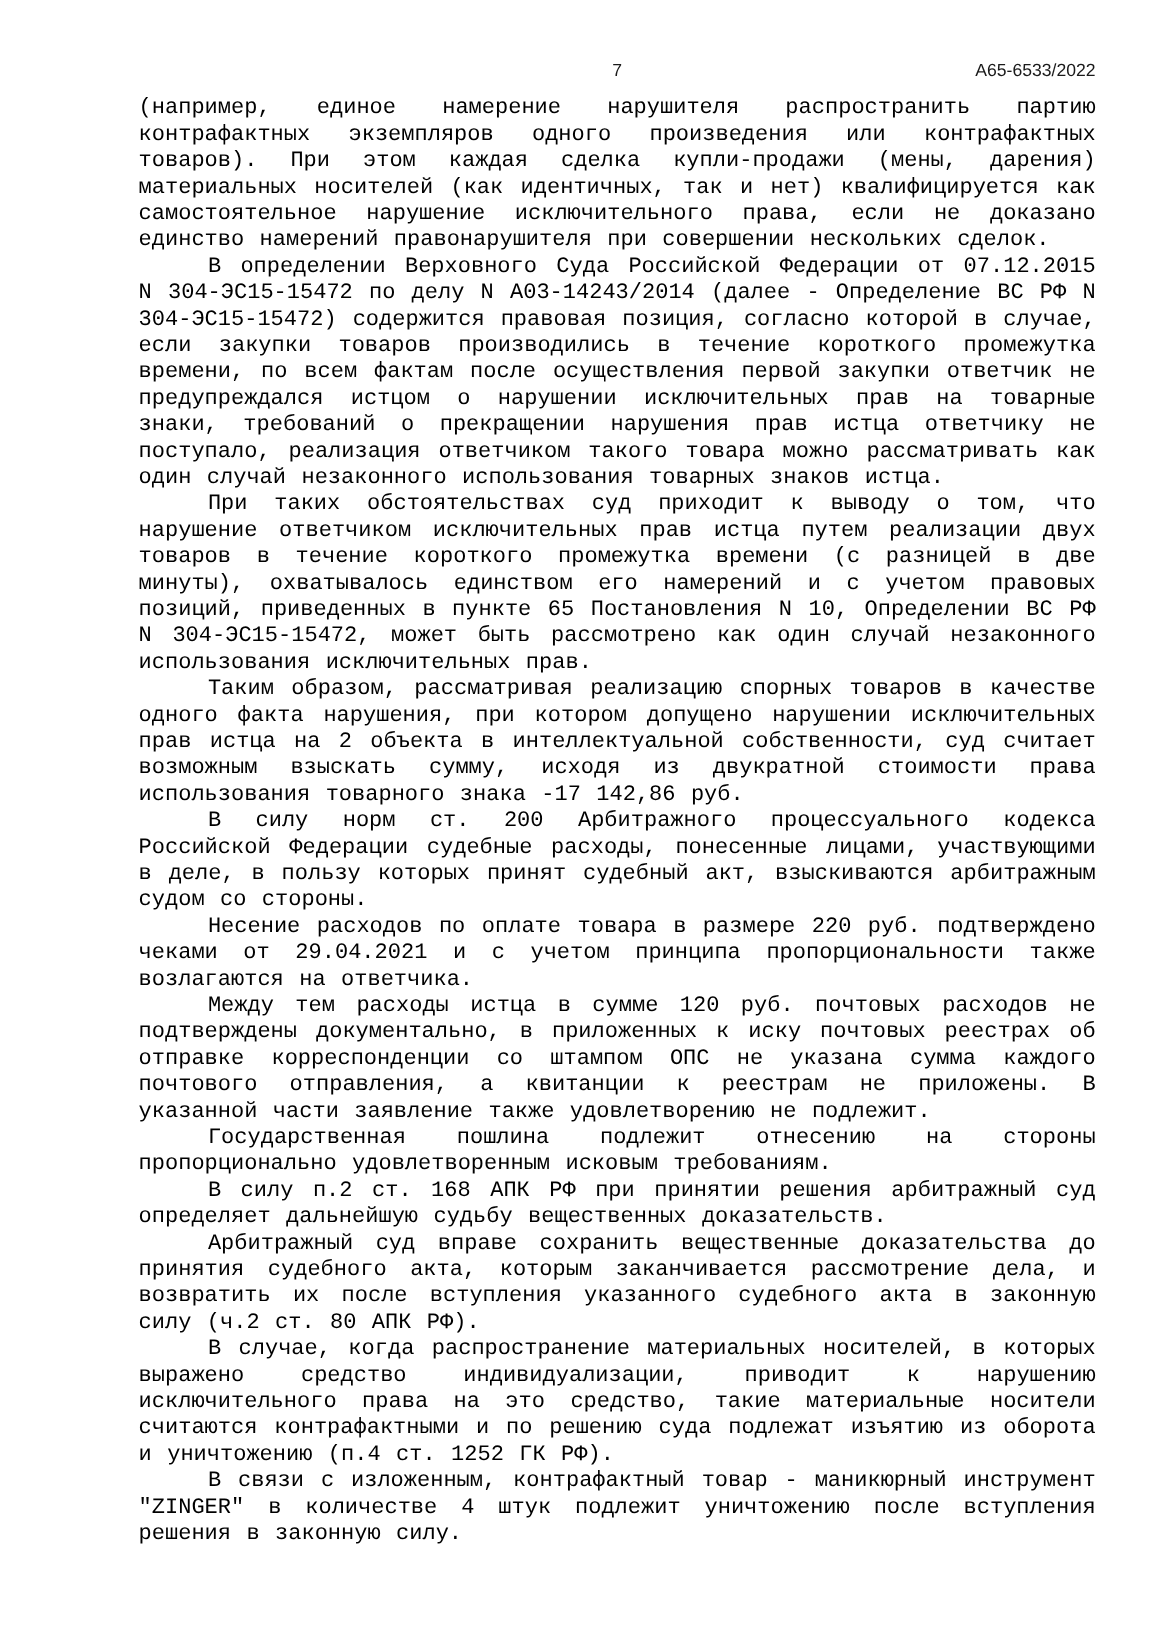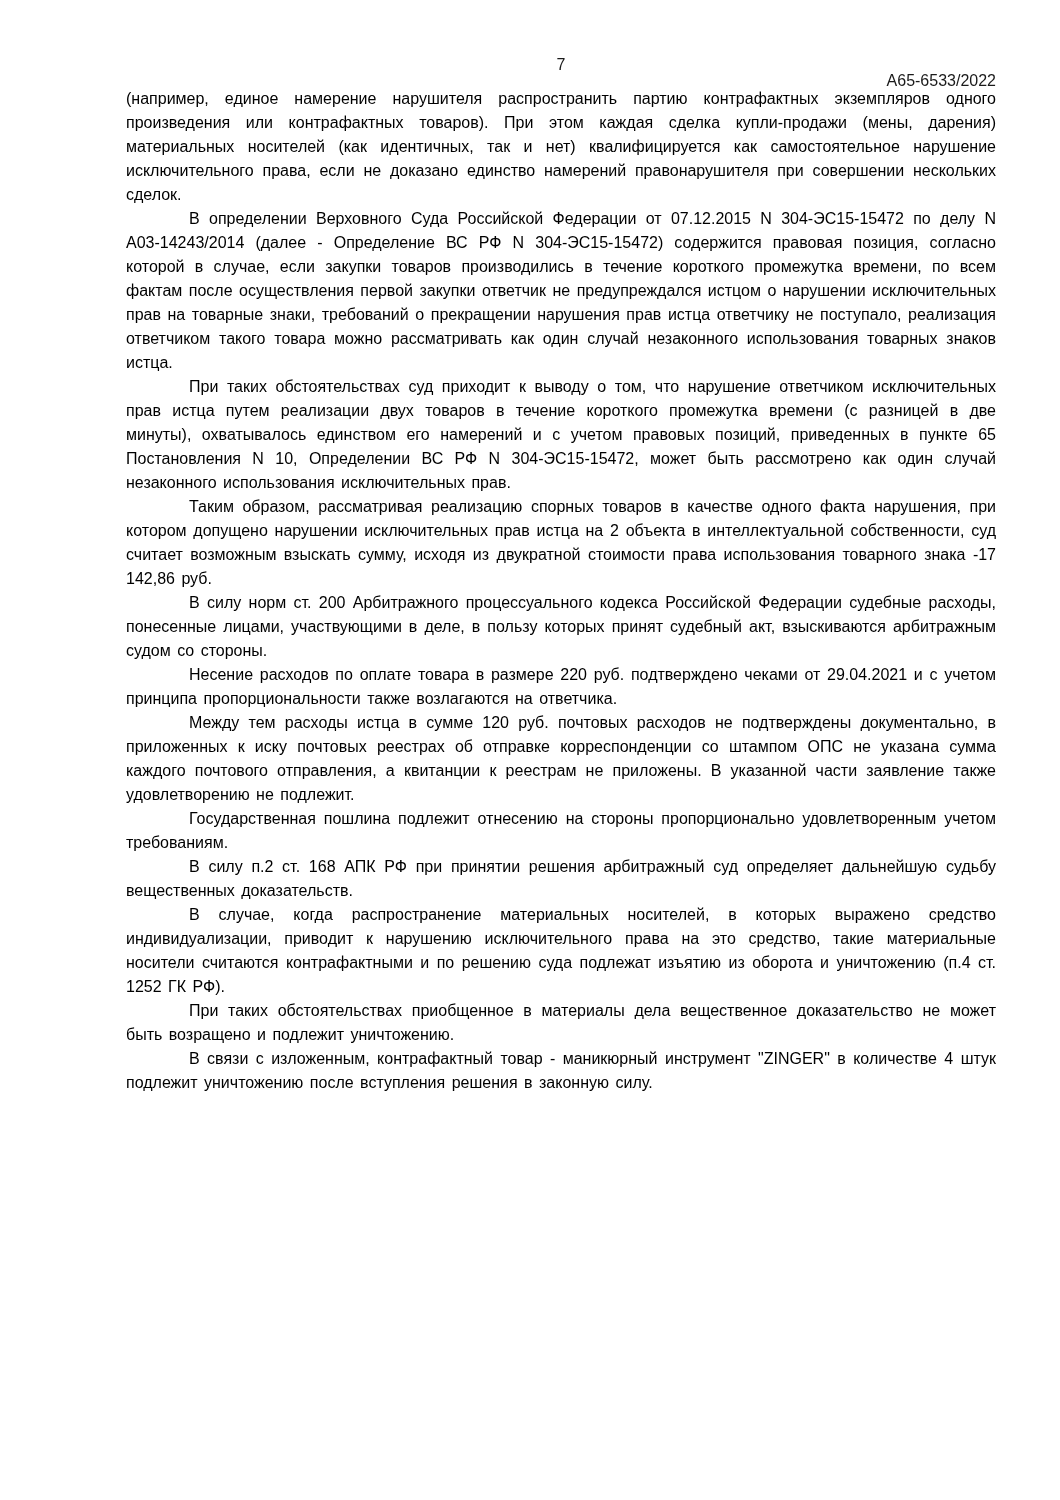--- a/index.html
+++ b/index.html
@@ -29,25 +29,24 @@
   .page-number {
     position: absolute;
     left: 0;
     right: 0;
     text-align: center;
   }
   .case-number {
     position: absolute;
     right: 0;
     top: 0;
-    margin-top: 16px;
   }
   .document-body {
-    font-family: Liberation Sans, sans-serif;
-    font-size: 16px;
+    font-family: Liberation Mono, monospace;
+    font-size: 20px;
     line-height: 24px;
   }
   .document-body p {
     margin: 0;
     text-align: justify;
     text-align-last: left;
     text-indent: 63px;
     word-spacing: 2px;
   }
   .document-body p.continuation {
@@ -63,19 +62,19 @@
     <span class="case-number">А65-6533/2022</span>
   </div>
   <div class="document-body">
       <p class="continuation">(например, единое намерение нарушителя распространить партию контрафактных экземпляров одного произведения или контрафактных товаров). При этом каждая сделка купли-продажи (мены, дарения) материальных носителей (как идентичных, так и нет) квалифицируется как самостоятельное нарушение исключительного права, если не доказано единство намерений правонарушителя при совершении нескольких сделок.</p>
       <p>В определении Верховного Суда Российской Федерации от 07.12.2015 N 304-ЭС15-15472 по делу N А03-14243/2014 (далее - Определение ВС РФ N 304-ЭС15-15472) содержится правовая позиция, согласно которой в случае, если закупки товаров производились в течение короткого промежутка времени, по всем фактам после осуществления первой закупки ответчик не предупреждался истцом о нарушении исключительных прав на товарные знаки, требований о прекращении нарушения прав истца ответчику не поступало, реализация ответчиком такого товара можно рассматривать как один случай незаконного использования товарных знаков истца.</p>
       <p>При таких обстоятельствах суд приходит к выводу о том, что нарушение ответчиком исключительных прав истца путем реализации двух товаров в течение короткого промежутка времени (с разницей в две минуты), охватывалось единством его намерений и с учетом правовых позиций, приведенных в пункте 65 Постановления N 10, Определении ВС РФ N 304-ЭС15-15472, может быть рассмотрено как один случай незаконного использования исключительных прав.</p>
       <p>Таким образом, рассматривая реализацию спорных товаров в качестве одного факта нарушения, при котором допущено нарушении исключительных прав истца на 2 объекта в интеллектуальной собственности, суд  считает возможным  взыскать сумму, исходя из двукратной стоимости права использования товарного знака -17 142,86 руб.</p>
       <p>В силу норм ст. 200 Арбитражного процессуального кодекса Российской Федерации судебные расходы, понесенные лицами, участвующими в деле, в пользу которых принят судебный акт, взыскиваются арбитражным судом со стороны.</p>
       <p>Несение расходов по оплате товара в размере 220 руб. подтверждено чеками от 29.04.2021 и с учетом принципа пропорциональности также возлагаются на ответчика.</p>
       <p>Между тем расходы истца в сумме 120 руб. почтовых расходов не подтверждены документально, в приложенных к иску почтовых реестрах об отправке корреспонденции со штампом ОПС не указана сумма каждого почтового отправления, а квитанции к реестрам не приложены. В указанной части заявление также удовлетворению не подлежит.</p>
-      <p>Государственная пошлина подлежит отнесению на стороны пропорционально удовлетворенным учетом требованиям.</p>
+      <p>Государственная пошлина подлежит отнесению на стороны пропорционально удовлетворенным исковым требованиям.</p>
       <p>В силу п.2 ст. 168 АПК РФ при принятии решения арбитражный суд определяет дальнейшую судьбу вещественных доказательств.</p>
+      <p>Арбитражный суд вправе сохранить вещественные доказательства до принятия судебного акта, которым заканчивается рассмотрение дела, и возвратить их после вступления указанного судебного акта в законную силу (ч.2 ст. 80 АПК РФ).</p>
       <p>В случае, когда распространение материальных носителей, в которых выражено средство индивидуализации, приводит к нарушению исключительного права на это средство, такие материальные носители считаются контрафактными и по решению суда подлежат изъятию из оборота и уничтожению (п.4 ст. 1252 ГК РФ).</p>
-      <p>При  таких  обстоятельствах  приобщенное  в  материалы  дела  вещественное доказательство не может быть возращено и подлежит уничтожению.</p>
       <p>В связи с изложенным, контрафактный товар - маникюрный инструмент "ZINGER" в количестве 4 штук подлежит уничтожению после вступления решения в законную силу.</p>
     </div>
 </div>
 
 </body></html>

